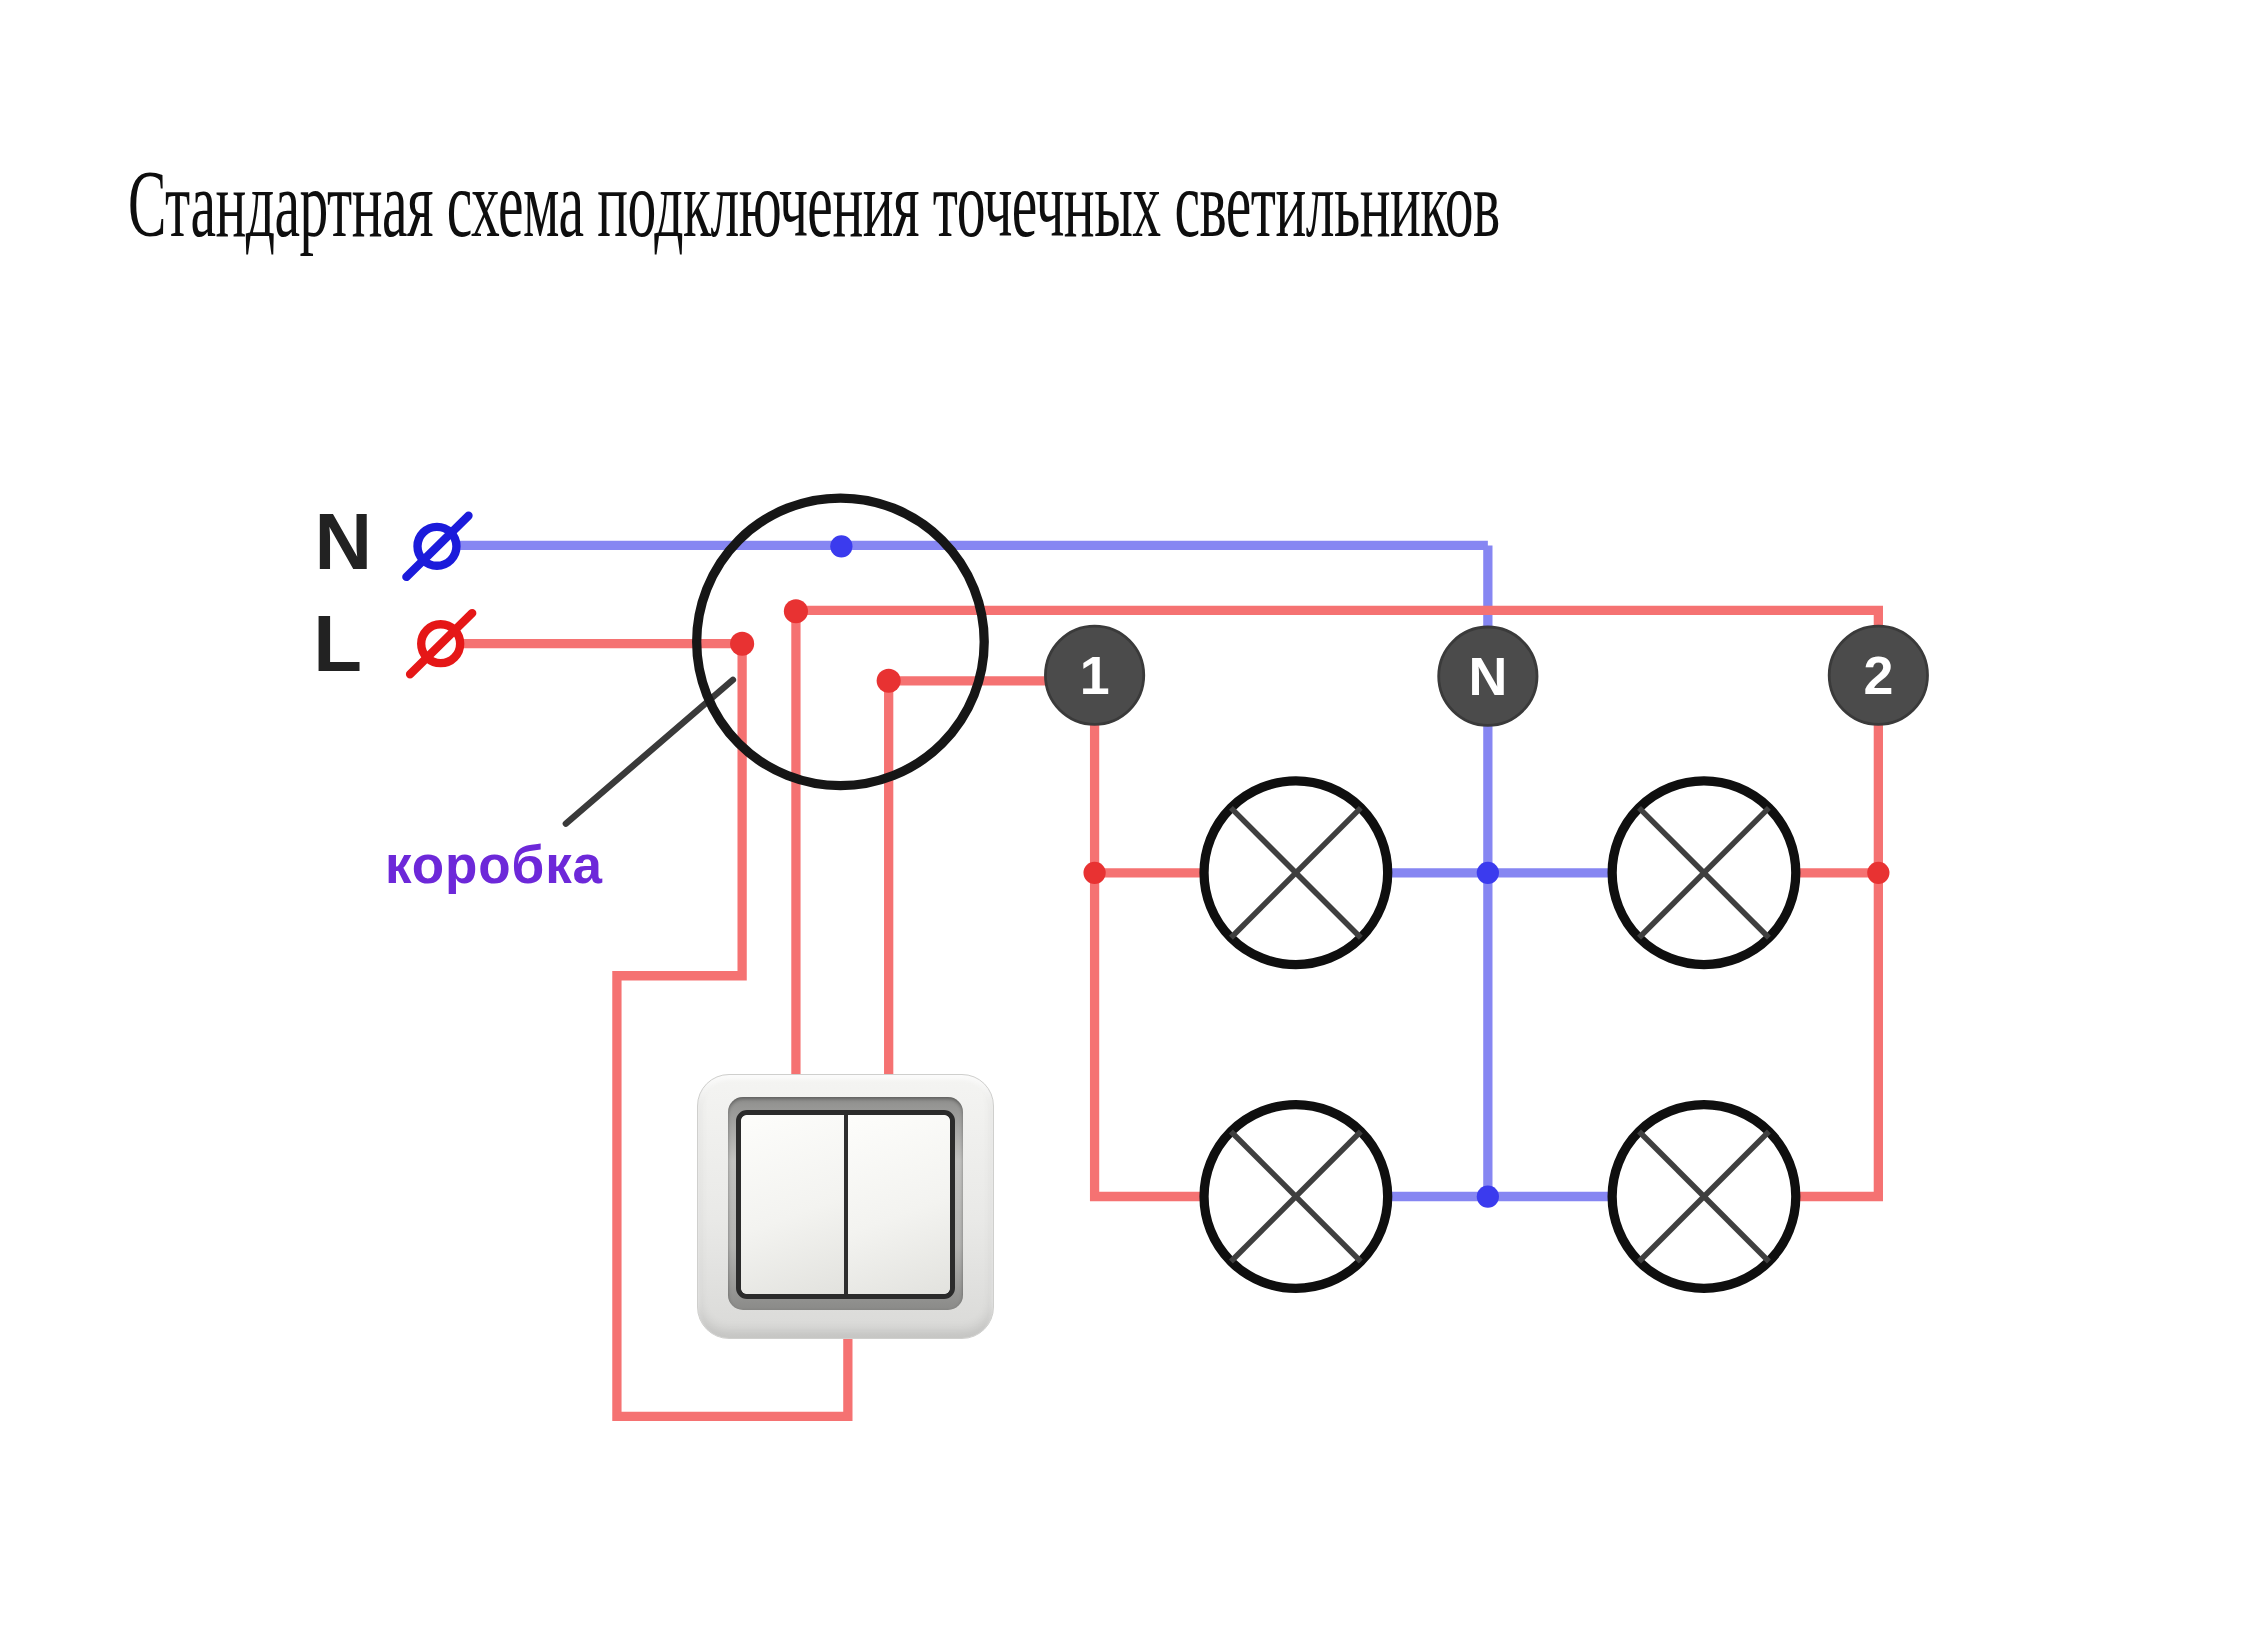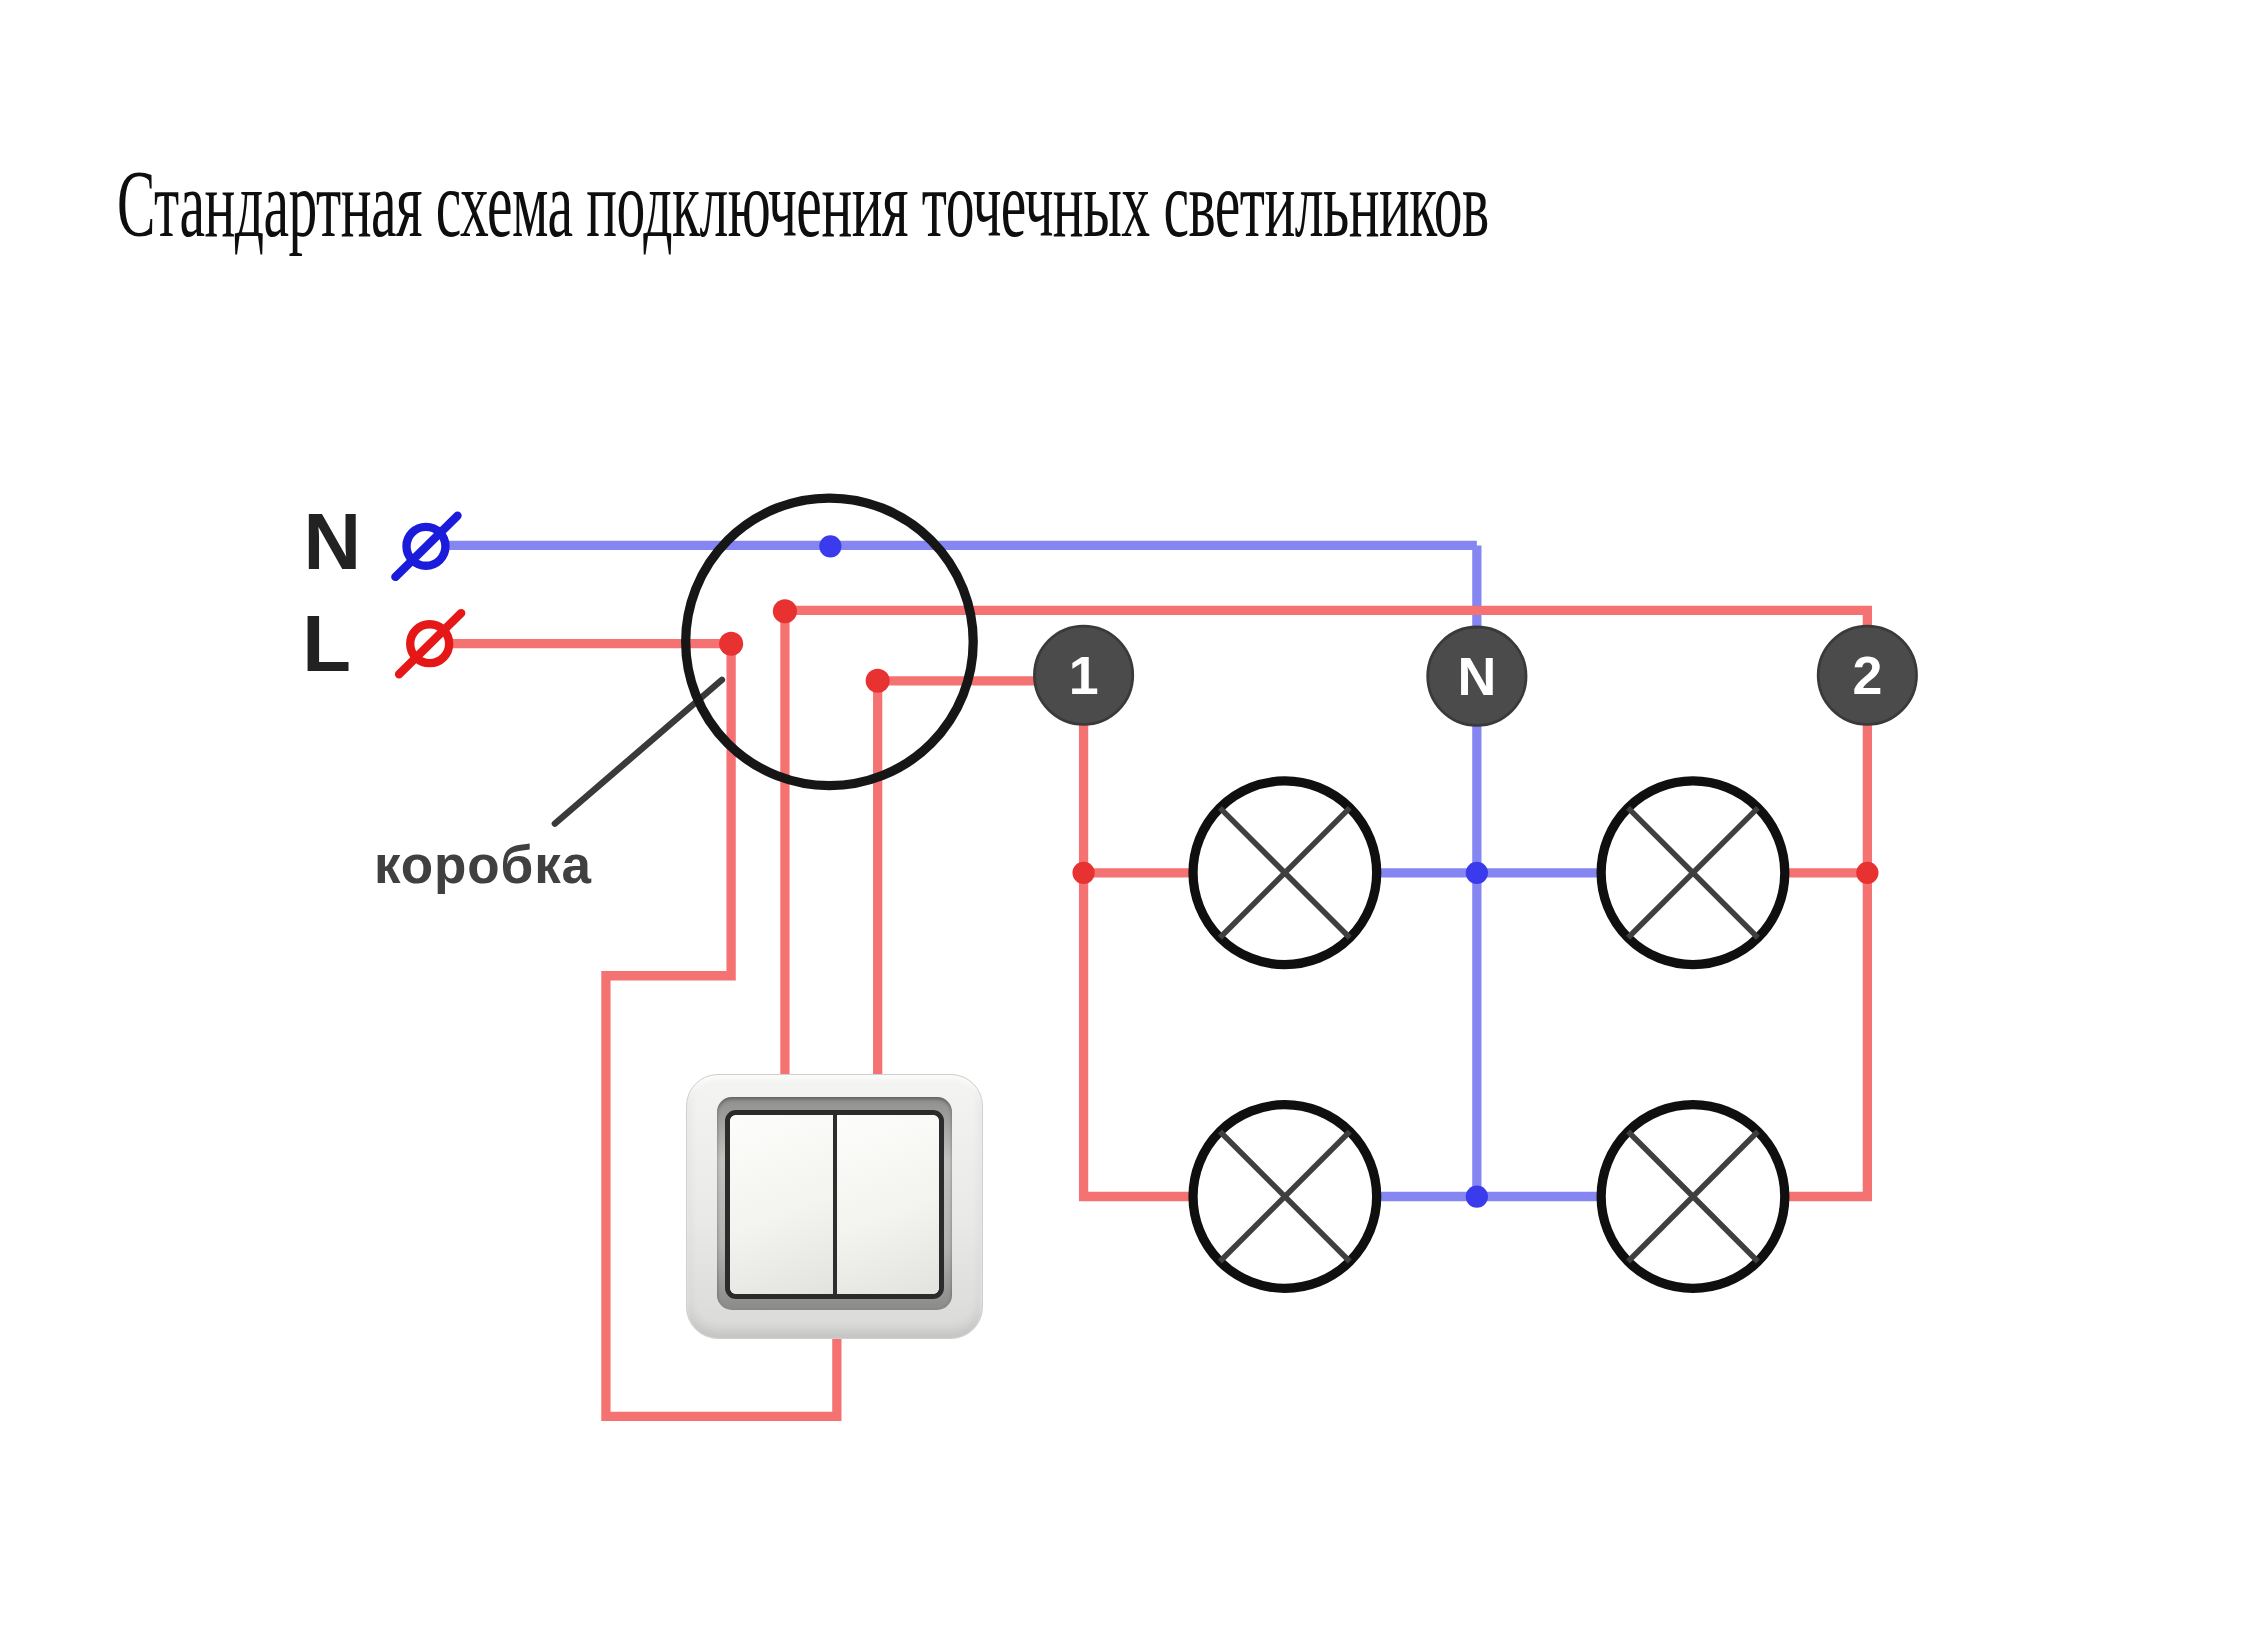--- a/index.html
+++ b/index.html
@@ -2,40 +2,41 @@
 <html style="font-size:15px"><head>
 <meta charset="utf-8">
 <style>
   html,body{margin:0;padding:0;background:#ffffff;}
   .canvas{
     position:relative;
     width:2112px;height:1651px;
     background:#ffffff;
     overflow:hidden;
     font-family:"Liberation Sans",sans-serif;
+    margin-left:11px;
   }
   .page-title{
     position:absolute;
     left:117px;top:148px;
     font-family:"Liberation Serif","DejaVu Serif",serif;
     font-size:96px;
     font-weight:400;
     color:#0e0e0e;
     white-space:nowrap;
     transform:scaleX(0.60);
     transform-origin:0 0;
     letter-spacing:-0.9px;
   }
   .box-label{
     position:absolute;
     left:374px;top:834px;
     font-family:"Liberation Sans",sans-serif;
     font-size:53px;
     font-weight:700;
-    color:#404040;
+    color:#6d28d9;
     letter-spacing:0.9px;
   }
   svg.diagram{position:absolute;left:0;top:0;}
   
   .switch{
     position:absolute;
     left:686px;top:1074px;width:295px;height:263px;
     background:linear-gradient(180deg,#f4f4f2 0%,#e9e9e7 55%,#d9d9d7 100%);
     border:1.9px solid #cfcfcd;
     border-radius:32px;

